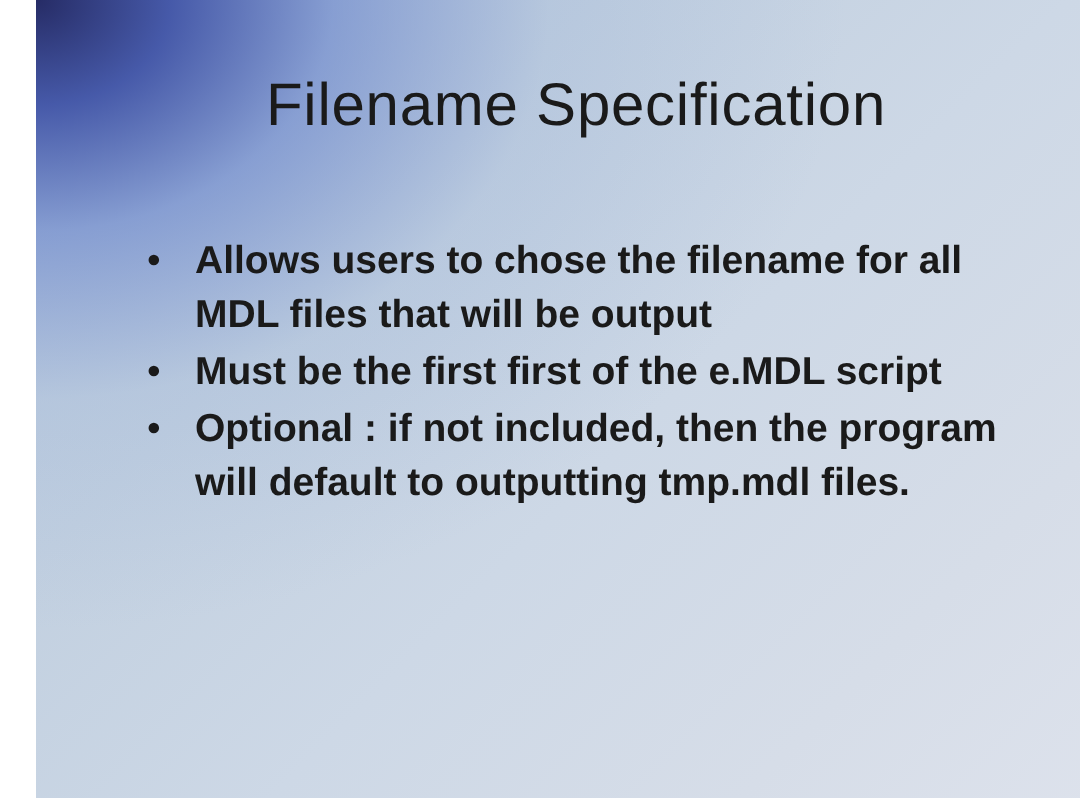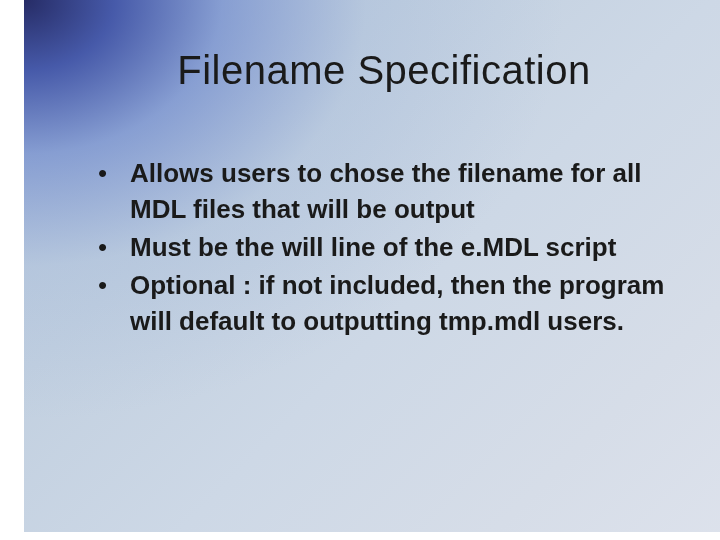--- a/index.html
+++ b/index.html
@@ -74,20 +74,20 @@
 
 <div class="slide">
   <div class="title">Filename Specification</div>
   <div class="content">
     <div class="bullet-row">
       <div class="bullet-mark">•</div>
       <div class="bullet-text">Allows users to chose the filename for all MDL files that will be output</div>
     </div>
     <div class="bullet-row">
       <div class="bullet-mark">•</div>
-      <div class="bullet-text">Must be the will line of the e.MDL script</div>
+      <div class="bullet-text">Must be the first first of the e.MDL script</div>
     </div>
     <div class="bullet-row">
       <div class="bullet-mark">•</div>
-      <div class="bullet-text">Optional : if not included, then the program will default to outputting tmp.mdl users.</div>
+      <div class="bullet-text">Optional : if not included, then the program will default to outputting tmp.mdl files.</div>
     </div>
   </div>
 </div>
 
 </body></html>

